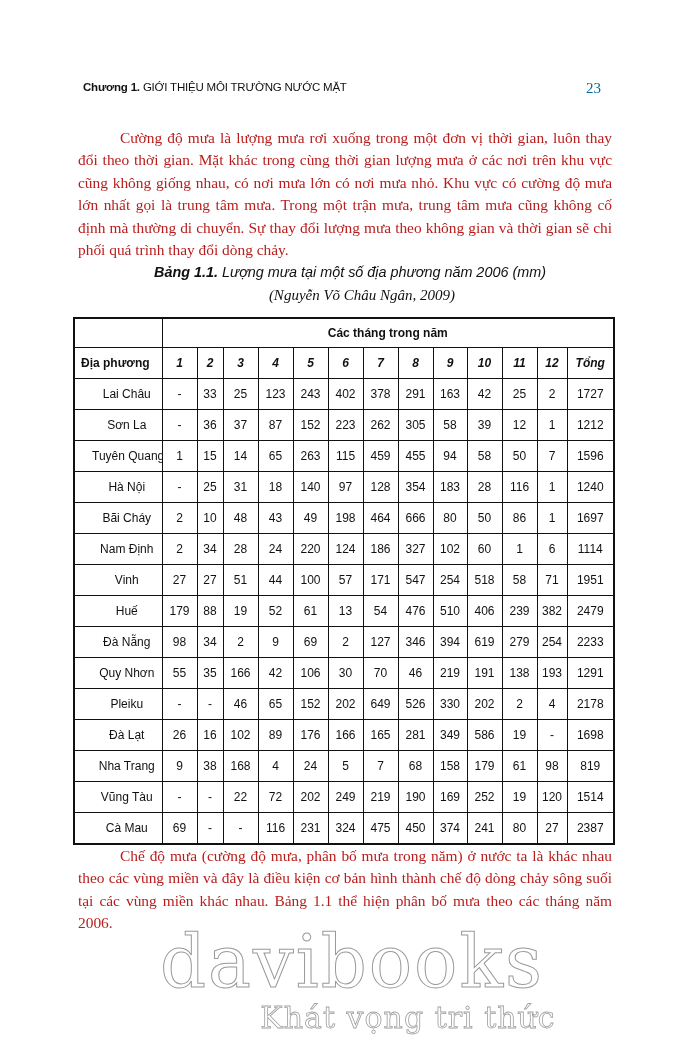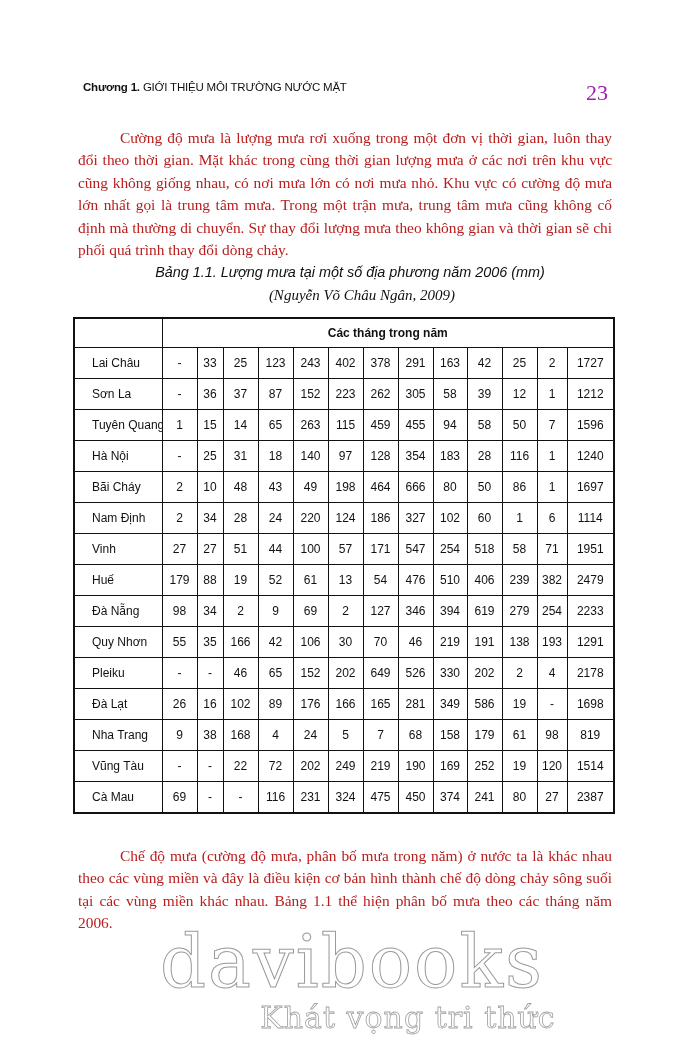--- a/index.html
+++ b/index.html
@@ -25,22 +25,22 @@
   }
   .running-head .chap {
     font-weight: bold;
     text-align: center;
   }
   .page-number {
     position: absolute;
     left: 586px;
     top: 80px;
     font-family: "Liberation Serif", serif;
-    font-size: 22px;
-    color: #a21caf;
+    font-size: 15px;
+    color: #0369a1;
   }
   .para {
     position: absolute;
     left: 78px;
     width: 534px;
     font-family: "Liberation Serif", serif;
     font-size: 15.4px;
     line-height: 22.4px;
     text-align: justify;
     text-align-last: left;
@@ -60,21 +60,21 @@
     text-align: center;
     color: #111;
   }
   .caption-title {
     top: 264px;
     font-family: "Liberation Sans", sans-serif;
     font-style: italic;
     font-size: 14.4px;
   }
   .caption-title .label {
-    font-weight: normal;
+    font-weight: bold;
     text-align: center;
   }
   .caption-source {
     top: 287px;
     font-family: "Liberation Serif", serif;
     font-style: italic;
     font-size: 15px;
     left: 12px;
   }
 
@@ -106,21 +106,21 @@
     height: 30px;
     font-weight: bold;
     font-style: italic;
   }
   table.rain tr.head-row th.loc-head {
     font-style: normal;
     text-align: left;
     padding-left: 6px;
   }
   table.rain td.loc {
-    text-align: left;
+    text-align: center;
     padding-left: 17px;
   }
 
   .watermark {
     position: absolute;
     left: 0;
     width: 700px;
     text-align: center;
     color: transparent;
     -webkit-text-stroke: 1px #9a9a9a;
@@ -172,20 +172,36 @@
     <col style="width:35px">
     <col style="width:35px">
     <col style="width:30px">
     <col style="width:47px">
   </colgroup>
   <thead>
     <tr class="group-row">
       <th></th>
       <th colspan="13">Các tháng trong năm</th>
     </tr>
+    <tr class="head-row" id="head-row">
+        <th class="loc-head">Địa phương</th>
+        <th>1</th>
+        <th>2</th>
+        <th>3</th>
+        <th>4</th>
+        <th>5</th>
+        <th>6</th>
+        <th>7</th>
+        <th>8</th>
+        <th>9</th>
+        <th>10</th>
+        <th>11</th>
+        <th>12</th>
+        <th>Tổng</th>
+      </tr>
   </thead>
   <tbody id="table-body">
       <tr>
         <td class="loc">Lai Châu</td>
         <td>-</td>
         <td>33</td>
         <td>25</td>
         <td>123</td>
         <td>243</td>
         <td>402</td>

